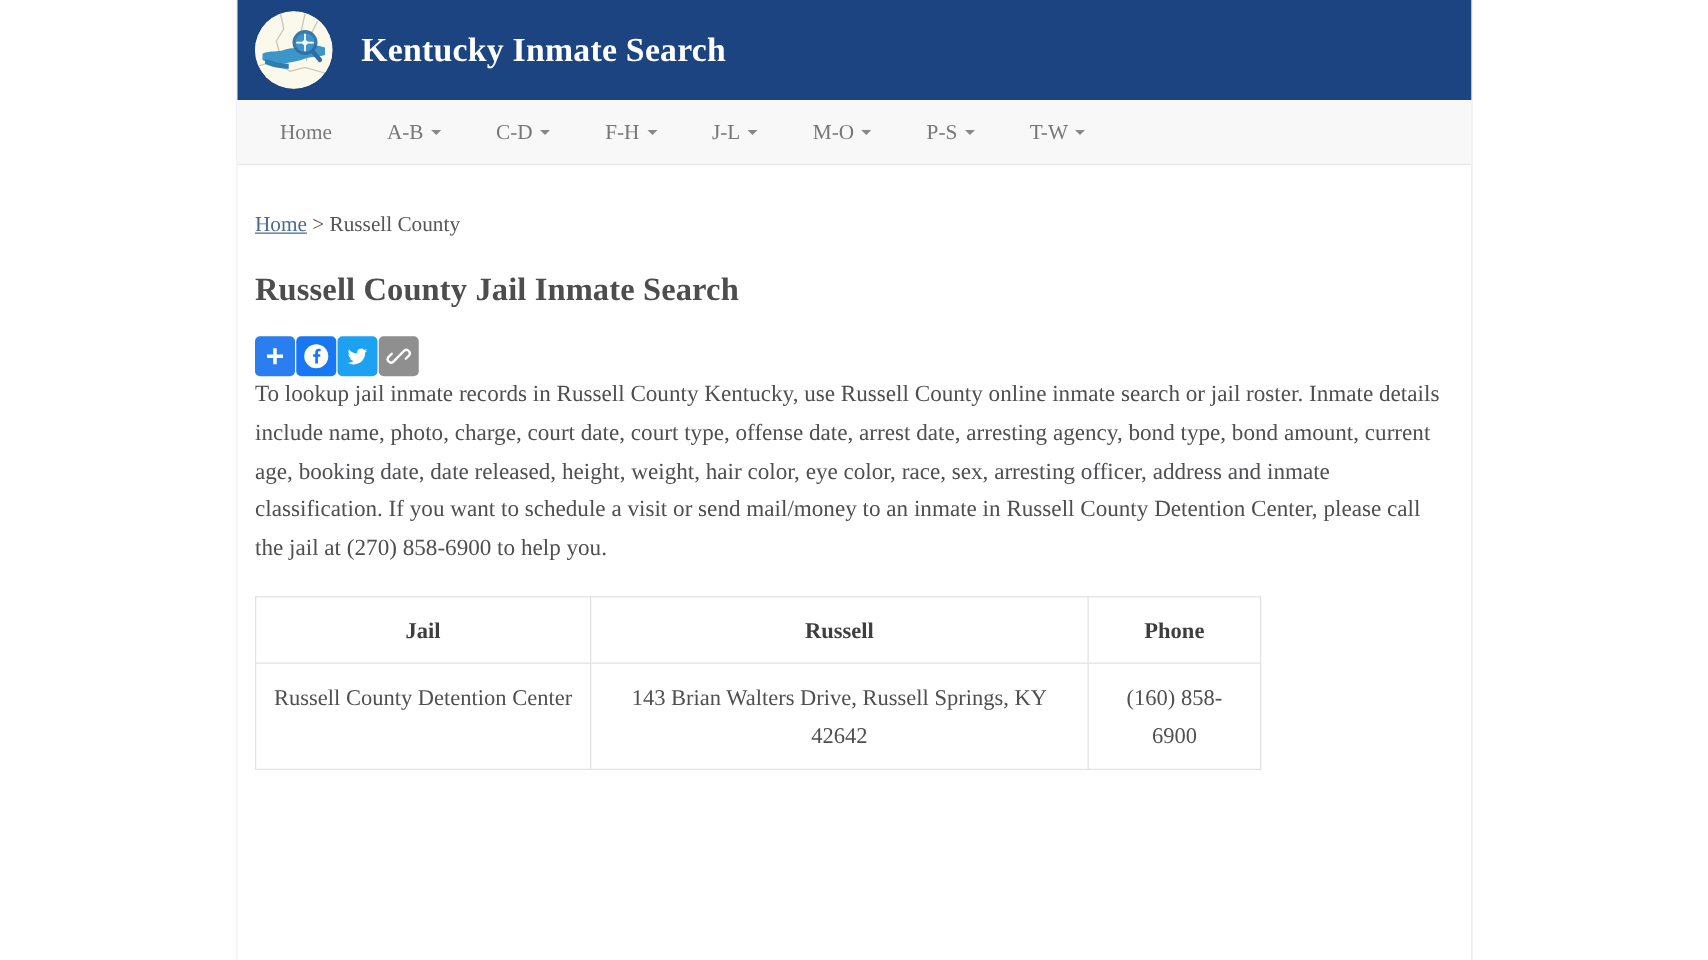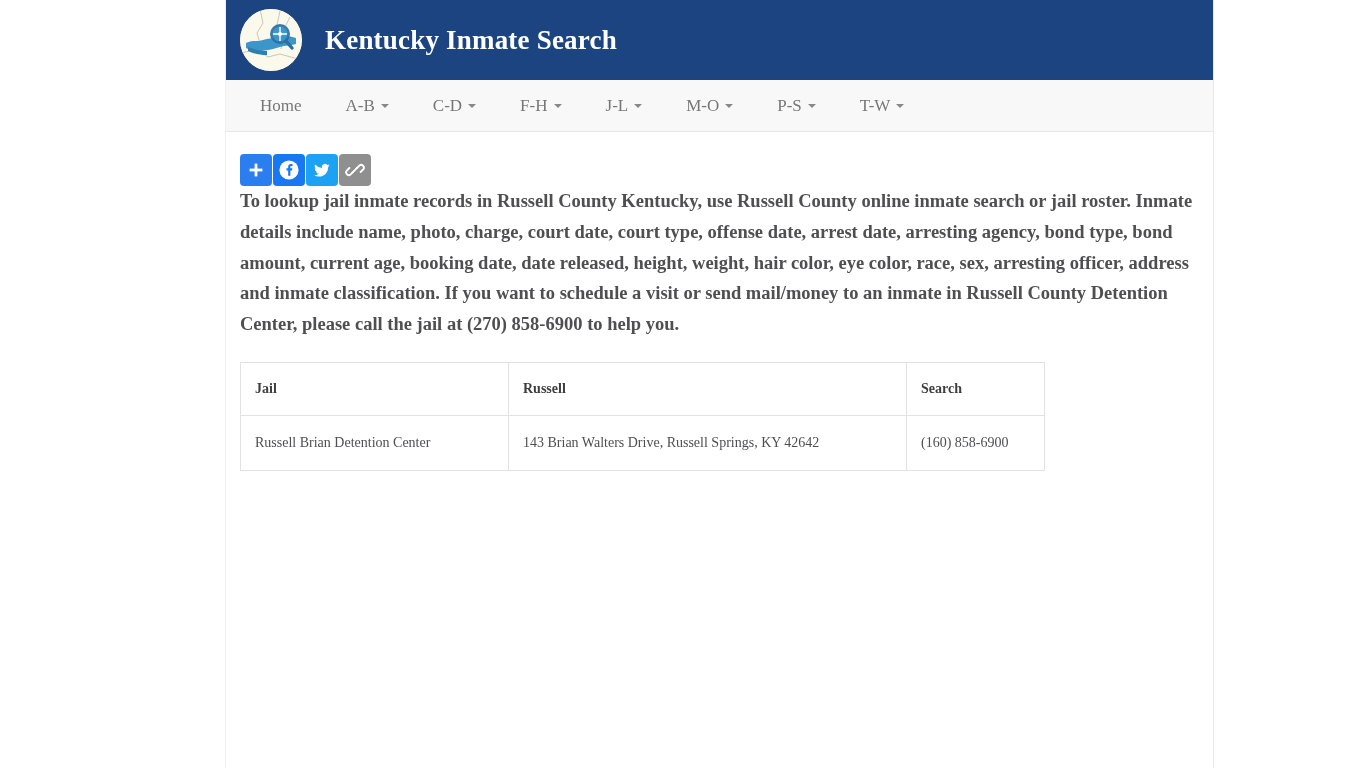--- a/index.html
+++ b/index.html
@@ -12,21 +12,20 @@
   }
   body {
     font-family: "Liberation Serif", "DejaVu Serif", serif;
   }
 
   
   .page-wrap {
     width: 1304px;
     height: 768px;
     position: relative;
-    margin-left: 36px;
   }
   .container {
     position: absolute;
     left: 189px;
     top: 0;
     width: 989px;
     height: 768px;
     background: #ffffff;
     border-left: 1px solid #f0f0f0;
     border-right: 1px solid #e9e9e9;
@@ -131,40 +130,39 @@
   .share-facebook { background: #1877f2; }
   .share-twitter { background: #1da1f2; }
   .share-link { background: #8f8f8f; }
 
   
   p.body-text {
     font-size: 18.5px;
     color: #4f4f52;
     line-height: 30.8px;
     margin: 0;
-    font-weight: bold;
   }
   .para-main { margin-top: 42px; }
   .para-contact { margin-top: 26px; }
   .para-outro { margin-top: 24px; }
 
   
   table.contact-table {
     border-collapse: collapse;
     margin-top: 22px;
     width: 804px;
     table-layout: fixed;
   }
   table.contact-table th,
   table.contact-table td {
     border: 1px solid #e2e2e2;
-    text-align: left;
+    text-align: center;
     vertical-align: top;
     padding: 12px 14px;
-    font-size: 14px;
+    font-size: 18px;
     line-height: 30px;
     color: #4f4f52;
   }
   table.contact-table th {
     font-weight: bold;
     color: #3e3e3e;
     padding-top: 11px;
     padding-bottom: 11px;
   }
   .col-jail { width: 268px; }
@@ -232,21 +230,25 @@
         <span class="caret"></span>
       </a>
       <a class="nav-item" href="#">
         <span>T-W</span>
         <span class="caret"></span>
       </a>
     </div>
 
     <div class="content">
 
-
+      <div class="breadcrumb">
+        <a href="#">Home</a><span> &gt; </span><span>Russell County</span>
+      </div>
+
+      <h1 class="page-title">Russell County Jail Inmate Search</h1>
 
       <div class="share-row">
         <div class="share-btn share-addthis">
           <svg width="20" height="20" viewBox="0 0 20 20" aria-hidden="true">
             <rect x="8.6" y="3.6" width="2.8" height="12.8" fill="#ffffff"></rect>
             <rect x="3.6" y="8.6" width="12.8" height="2.8" fill="#ffffff"></rect>
           </svg>
         </div>
         <div class="share-btn share-facebook">
           <svg width="22" height="22" viewBox="0 0 22 22" aria-hidden="true">
@@ -283,26 +285,26 @@
       <table class="contact-table">
         <colgroup>
           <col class="col-jail">
             <col class="col-address">
             <col class="col-phone">
         </colgroup>
         <thead>
           <tr>
             <th>Jail</th>
             <th>Russell</th>
-            <th>Search</th>
+            <th>Phone</th>
           </tr>
         </thead>
         <tbody>
           <tr>
-            <td>Russell Brian Detention Center</td>
+            <td>Russell County Detention Center</td>
             <td>143 Brian Walters Drive, Russell Springs, KY 42642</td>
             <td>(160) 858-6900</td>
           </tr>
         </tbody>
       </table>
 
 
     </div>
   </div>
 </div>

